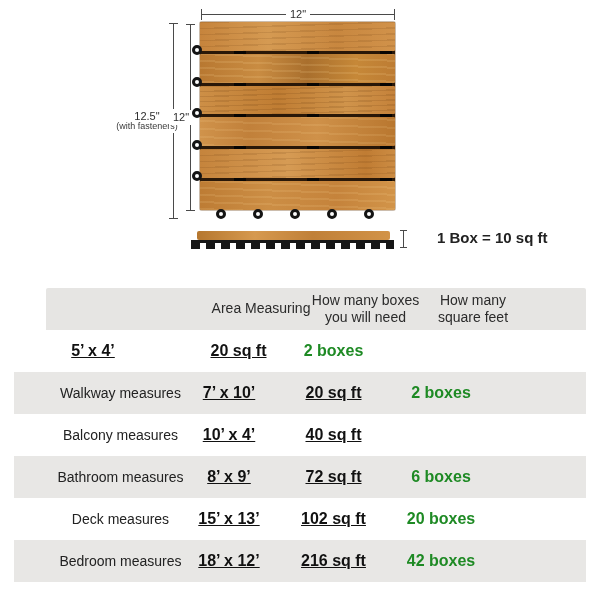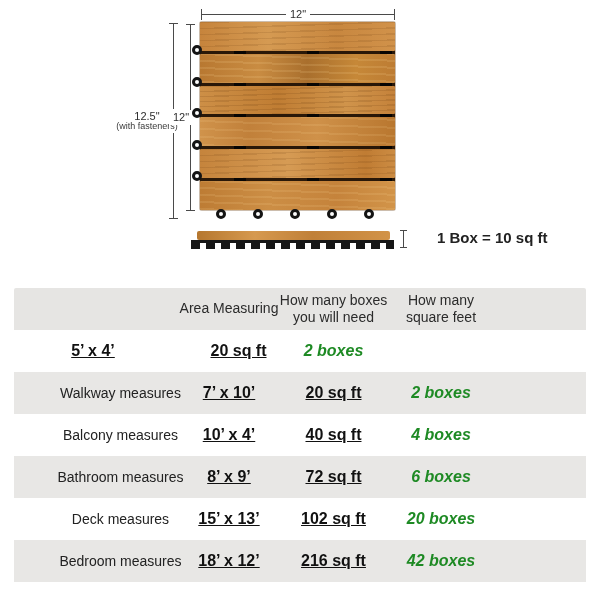--- a/index.html
+++ b/index.html
@@ -47,29 +47,29 @@
   #side-base{position:absolute;left:191px;top:240px;width:203px;height:9px;
     background-image:linear-gradient(#161616 0 3px,transparent 3px),
       repeating-linear-gradient(90deg,#161616 0 9px,transparent 9px 15px);}
   #box-note{position:absolute;left:437px;top:229px;font-size:15px;font-weight:bold;color:#222;}
   
   #heading{position:absolute;left:0;right:0;top:259px;text-align:center;
     font-size:18px;font-weight:bold;color:#151515;letter-spacing:-0.2px;}
   
   #size-table{position:absolute;left:14px;top:288px;width:572px;}
   .trow{display:grid;grid-template-columns:177px 95px 95px 120px 1fr;height:42px;}
-  .trow.head{background:#e6e5e3;border-radius:2px 2px 0 0;}
+  .trow.head{background:#e6e5e3;border-radius:2px 2px 0 0;margin-left:32px;}
   .trow.body:nth-child(odd){background:#e8e7e5;}
   .cell{display:flex;align-items:center;justify-content:center;white-space:nowrap;overflow:visible;}
   .cell.c1{padding-left:36px;}
   .cell.c2{padding-right:19px;}
   .cell.head-txt{font-size:14px;color:#2b2b2b;flex-direction:column;line-height:1.25;}
   .cell.label-txt{font-size:14px;color:#222;}
   .cell.val{font-size:16px;font-weight:bold;color:#111;text-decoration:underline;}
-  .cell.boxes{font-size:16px;font-weight:bold;color:var(--green,#1e8a24);font-style:italic;}
+  .cell.boxes{font-size:16px;font-weight:bold;color:var(--green,#1e8a24);}
 </style>
 </head>
 <body>
 
 <div id="canvas">
 
   <div class="dim-h" style="left:201px;top:9px;width:194px;height:11px;">
     <span class="tick"></span>
     <span class="seg"></span>
     <span class="dim-label">12"</span>
@@ -156,21 +156,20 @@
       <div class="cell c1 label-txt">Walkway measures</div>
       <div class="cell c2 val">7’ x 10’</div>
       <div class="cell val">20 sq ft</div>
       <div class="cell boxes">2 boxes</div>
       <div class="cell"></div>
     </div>
     <div class="trow body">
       <div class="cell c1 label-txt">Balcony measures</div>
       <div class="cell c2 val">10’ x 4’</div>
       <div class="cell val">40 sq ft</div>
-      <div class="cell boxes">4 boxes</div>
       <div class="cell"></div>
     </div>
     <div class="trow body">
       <div class="cell c1 label-txt">Bathroom measures</div>
       <div class="cell c2 val">8’ x 9’</div>
       <div class="cell val">72 sq ft</div>
       <div class="cell boxes">6 boxes</div>
       <div class="cell"></div>
     </div>
     <div class="trow body">

